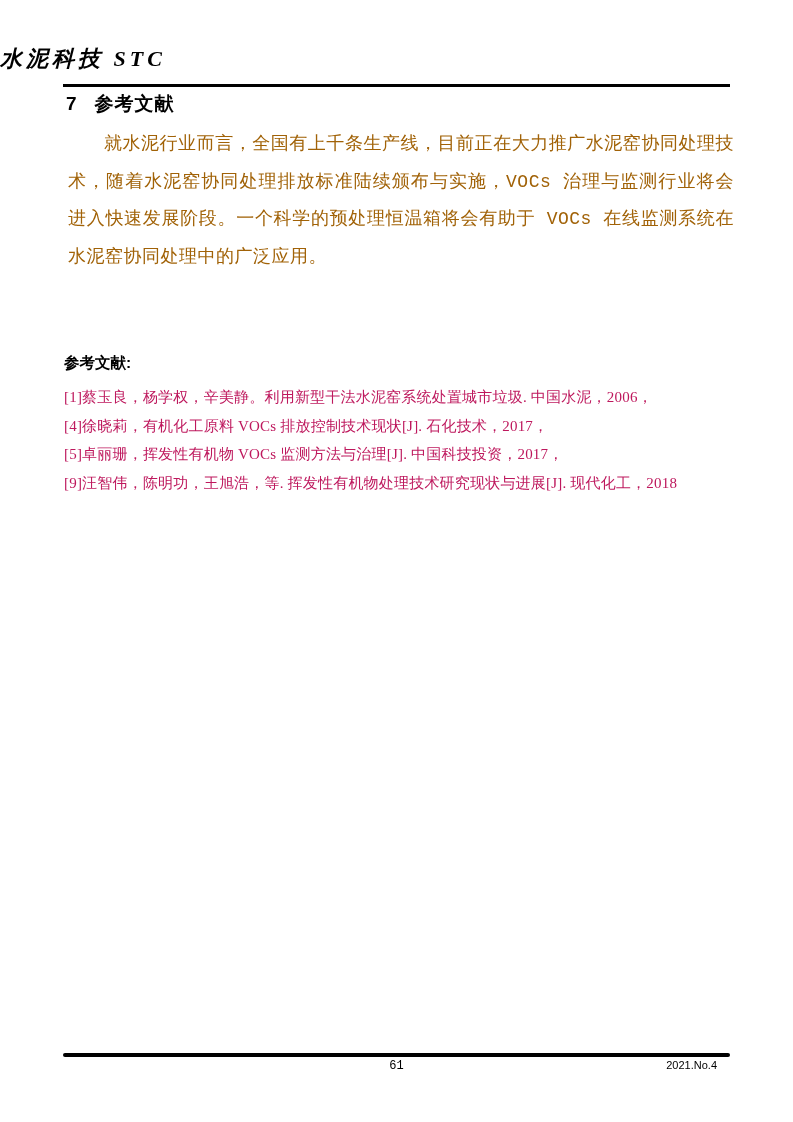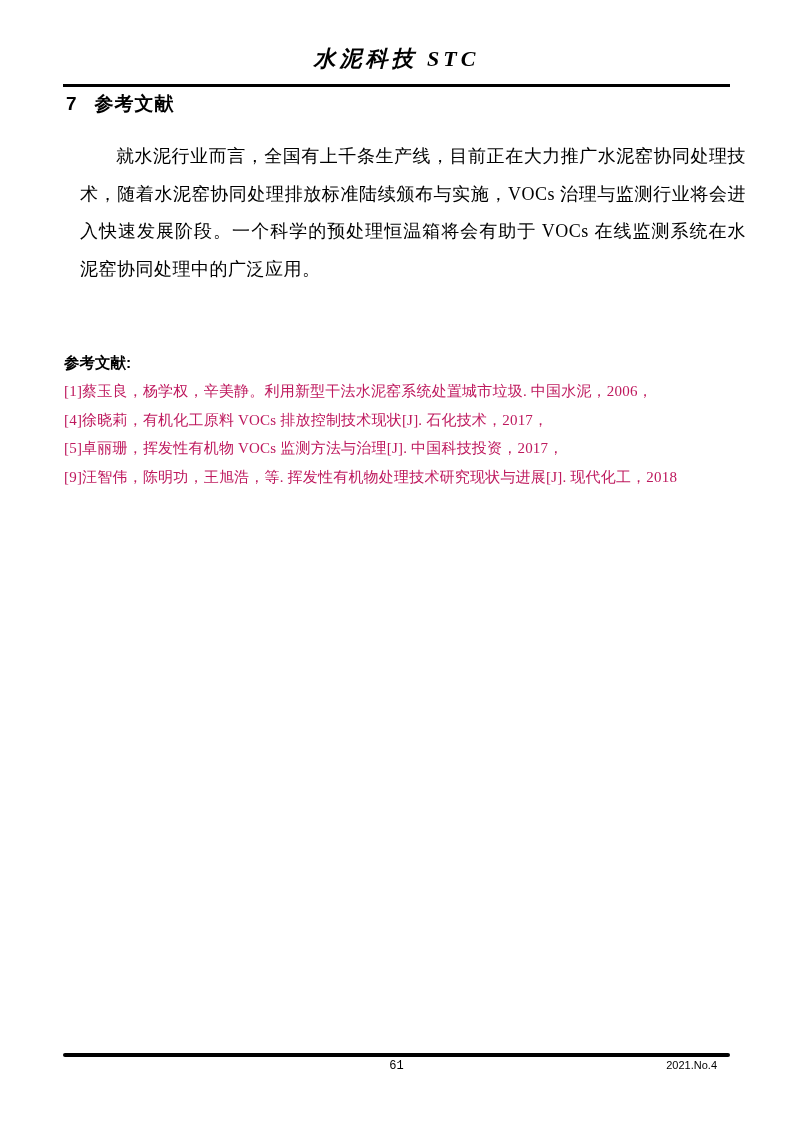--- a/index.html
+++ b/index.html
@@ -14,21 +14,20 @@
     background: #ffffff;
     color: #000000;
     overflow: hidden;
     font-family: "Liberation Serif", serif;
   }
   .journal-title {
     position: absolute;
     top: 44px;
     left: 0;
     width: 100%;
-    text-align: center;
     font-family: "Liberation Serif", serif;
     font-style: italic;
     font-weight: 600;
     font-size: 22px;
     letter-spacing: 4px;
     color: #000;
   }
   .header-rule {
     position: absolute;
     top: 84px;
@@ -50,41 +49,41 @@
   }
   .section-heading .sec-num {
     display: inline-block;
     margin-right: 17px;
   }
   .body-paragraph {
     position: absolute;
     top: 122px;
     left: 64px;
     width: 666px;
-    margin: 16px;
-    font-family: Liberation Serif, serif;
+    margin: 4px;
+    font-family: Liberation Mono, monospace;
     font-size: 18px;
     line-height: 37.5px;
     text-align: justify;
     text-indent: 2em;
     letter-spacing: 0.5px;
-    color: #000000;
+    color: #a16207;
   }
   .references {
     position: absolute;
     top: 352px;
     left: 64px;
     width: 666px;
   }
   .ref-heading {
     font-family: "Liberation Sans", sans-serif;
     font-weight: bold;
     font-size: 15.5px;
     line-height: 22px;
-    margin-bottom: 3px;
+    margin-bottom: 9px;
     color: #000;
   }
   .ref-item {
     font-family: "Liberation Serif", serif;
     font-size: 15px;
     line-height: 28.6px;
     text-align: justify;
     letter-spacing: 0.2px;
     color: #be185d;
   }

